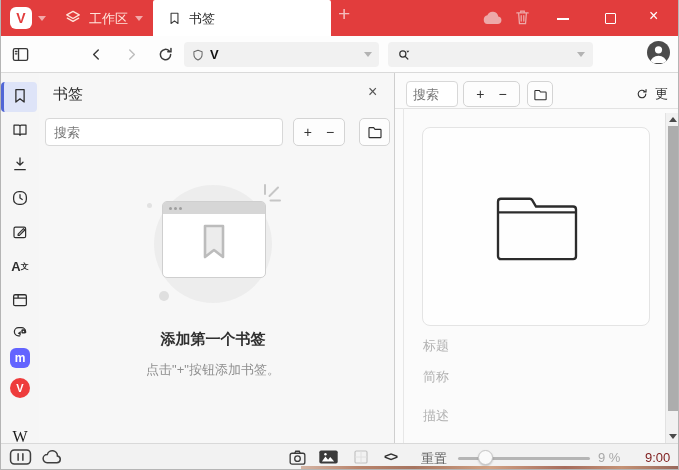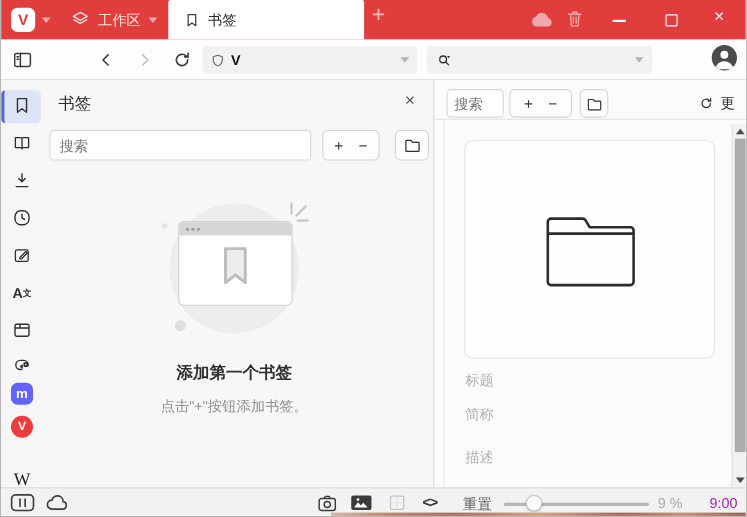--- a/index.html
+++ b/index.html
@@ -77,21 +77,21 @@
   .tri-up { width:0; height:0; border-left:4px solid transparent; border-right:4px solid transparent; border-bottom:5px solid #4a4a4a; position:absolute; left:3px; top:4px; }
   .tri-dn { width:0; height:0; border-left:4px solid transparent; border-right:4px solid transparent; border-top:5px solid #4a4a4a; position:absolute; left:3px; bottom:4px; }
 
   
   .statusbar { position:absolute; left:0; top:443px; width:100%; height:27px; background:#f2f2f2; border-top:1px solid #d9d9d9; }
   .code-glyph { font-size:13px; font-weight:700; color:#2f2f2f; letter-spacing:-1px; }
   .reset-label { position:absolute; left:420px; top:6px; font-size:13px; color:#606060; }
   .slider-track { position:absolute; left:457px; top:13px; width:132px; height:3px; background:#b5b5b5; border-radius:2px; }
   .slider-knob { position:absolute; left:20px; top:-7px; width:15px; height:15px; border-radius:50%; background:#fafafa; border:1px solid #c6c6c6; box-shadow:0 1px 2px rgba(0,0,0,.2); }
   .zoom-label { position:absolute; left:597px; top:6px; font-size:13px; color:#a8a8a8; }
-  .clock { position:absolute; left:644px; top:6px; font-size:13px; color:#a21caf;text-align:center; }
+  .clock { position:absolute; left:644px; top:6px; font-size:13px; color:#7f1d1d;text-align:center; }
   .bottom-strip { position:absolute; left:300px; right:0; bottom:0; height:3px; opacity:.75;
     background:linear-gradient(90deg,#caa08a 0%,#a65f3f 15%,#8d4a2f 30%,#c7875f 50%,#8d3f2a 70%,#b5714b 85%,#7a3928 100%); }
 </style>
 </head>
 <body>
 
 <div class="window">
 
   <div class="tabbar">
     <div class="logo-box ic">

